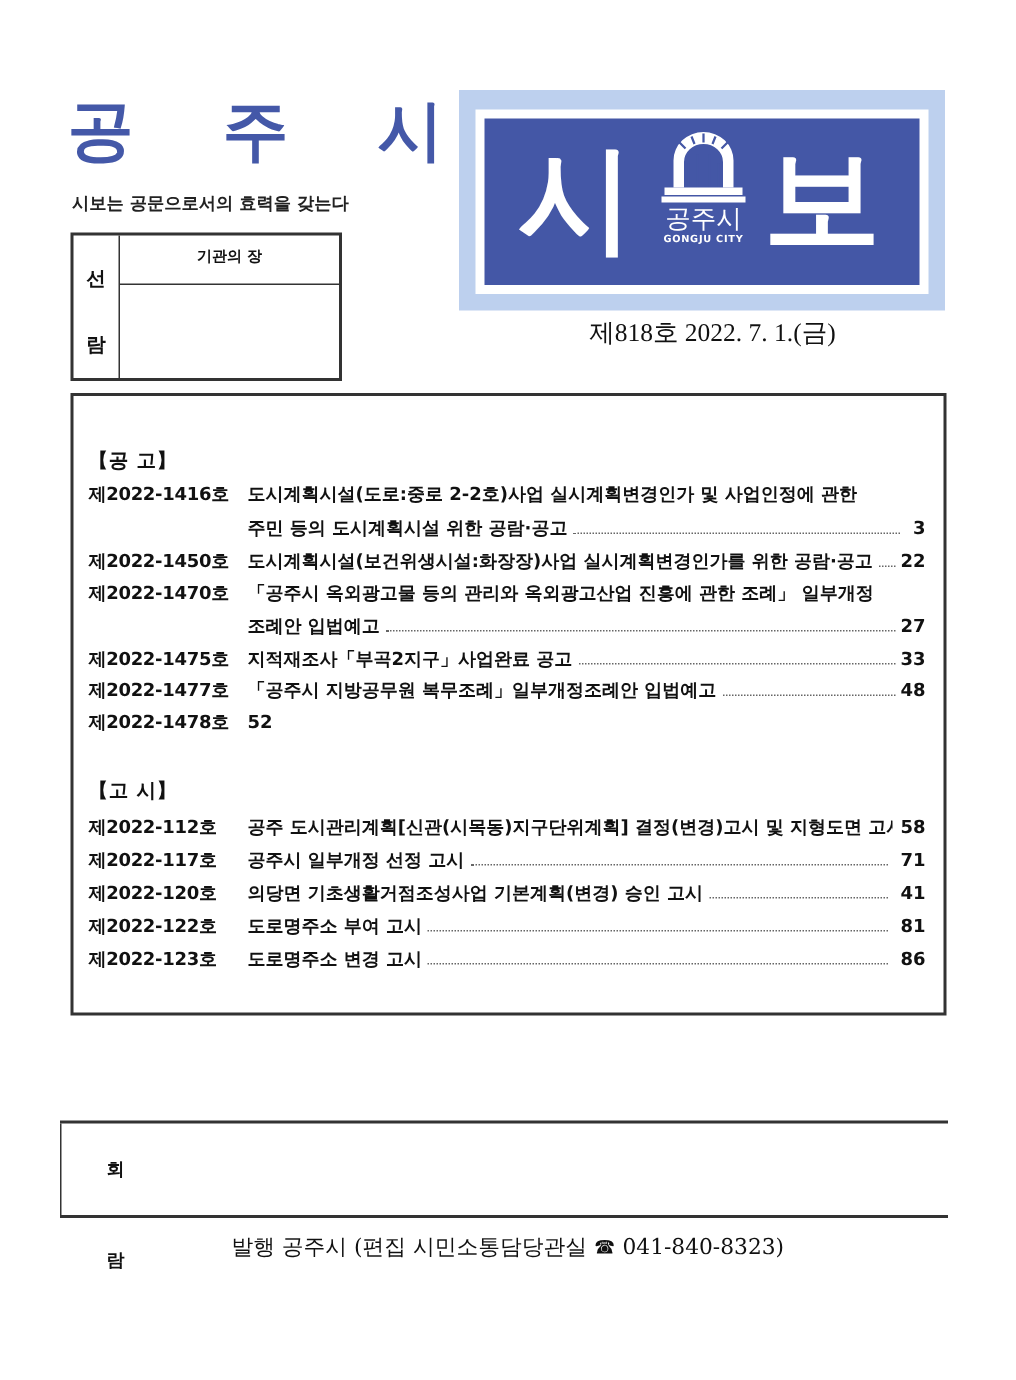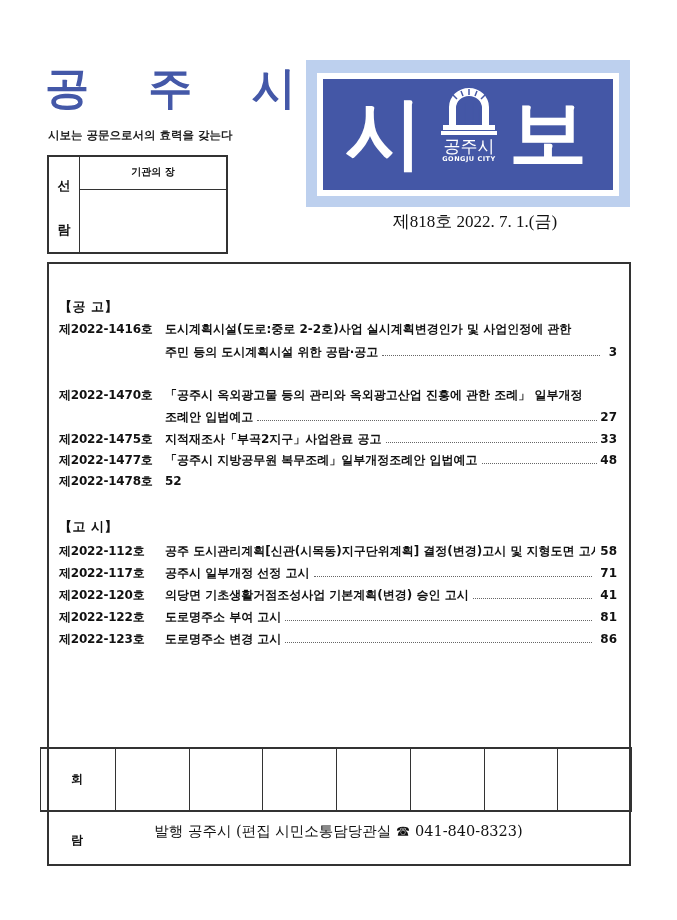--- a/index.html
+++ b/index.html
@@ -27,36 +27,36 @@
   .logo-bo { position:absolute; right:26px; top:8px; font-size:78px; font-weight:bold; color:#fff; line-height:92px; }
   .logo-emblem { position:absolute; left:104px; top:8px; width:84px; height:94px; text-align:center; }
   .logo-emblem svg { display:block; margin:0 auto; }
   .logo-city { font-size:17px; font-weight:normal; color:#fff; line-height:18px; margin-top:0px; }
   .logo-city-en { font-size:6.5px; font-weight:bold; color:#fff; letter-spacing:0.5px; line-height:9px; }
 
   .issue-line { left:325px; top:210px; width:300px; text-align:center; font-family:Liberation Serif, serif;
                 font-size:17px; color:#111; white-space:nowrap; }
 
   
-  .contents { left:47px; top:262px; width:584px; height:604px; border:2px solid #333; box-sizing:border-box; }
+  .contents { left:47px; top:262px; width:584px; height:415px; border:2px solid #333; box-sizing:border-box; }
   .section-head { position:absolute; left:10px; font-size:13px; font-weight:bold; white-space:nowrap; letter-spacing:0.5px; }
   .row { position:absolute; left:10px; right:12px; height:18px; font-size:12px; font-weight:bold; line-height:18px;
          display:flex; white-space:nowrap; }
   .row .num { width:106px; flex:none; letter-spacing:-0.2px; }
   .row .title { flex:1; display:flex; overflow:hidden; }
   .row .title .t { flex:none;text-align:right; }
   .row .title .leader { flex:1; border-bottom:1px dotted #666; margin:0 3px 5px 4px; min-width:6px; }
   .row .title .leader.none { border-bottom:none; }
   .row .page { flex:none; text-align:right; min-width:14px; }
   .row.sub { left:116px; }
   .row.gosi .page { min-width:22px; }
 
   
   .circ { left:40px; top:747px; width:592px; height:65px; border-top:2px solid #333; border-bottom:2px solid #333;
-          display:flex; box-sizing:border-box; }
+          display:flex; box-sizing:border-box;flex-direction:column; }
   .circ .cell { border-left:1.5px solid #333; height:100%; flex:1; box-sizing:border-box; }
   .circ .cell:first-child { border-left:1.5px solid #333; }
   .circ .cell:last-child { border-right:1.5px solid #333; }
   .circ .label { width:75px; flex:none; font-size:12px; font-weight:bold; text-align:center; line-height:61px; letter-spacing:12px; padding-left:10px; box-sizing:border-box; }
 
   .footer { left:0; top:822px; width:677px; text-align:center; font-family:"DejaVu Serif", "Liberation Serif", serif;
             font-size:14.5px; color:#111; white-space:nowrap; }
 </style>
 </head>
 <body>
@@ -105,20 +105,28 @@
       </span>
   </div>
   <div class="row sub" style="top:79px">
     <span class="title">
         <span class="t">주민 등의 도시계획시설 위한 공람·공고</span>
         <span class="leader"></span>
       </span>
     <span class="page">3</span>
   </div>
 
+  <div class="row" style="top:101px">
+    <span class="num">제2022-1450호</span>
+    <span class="title">
+        <span class="t">도시계획시설(보건위생시설:화장장)사업 실시계획변경인가를 위한 공람·공고</span>
+        <span class="leader"></span>
+      </span>
+    <span class="page">22</span>
+  </div>
 
   <div class="row" style="top:122px">
     <span class="num">제2022-1470호</span>
     <span class="title">
         <span class="t">「공주시 옥외광고물 등의 관리와 옥외광고산업 진흥에 관한 조례」 일부개정</span>
         <span class="leader none"></span>
       </span>
   </div>
   <div class="row sub" style="top:144px">
     <span class="title">

